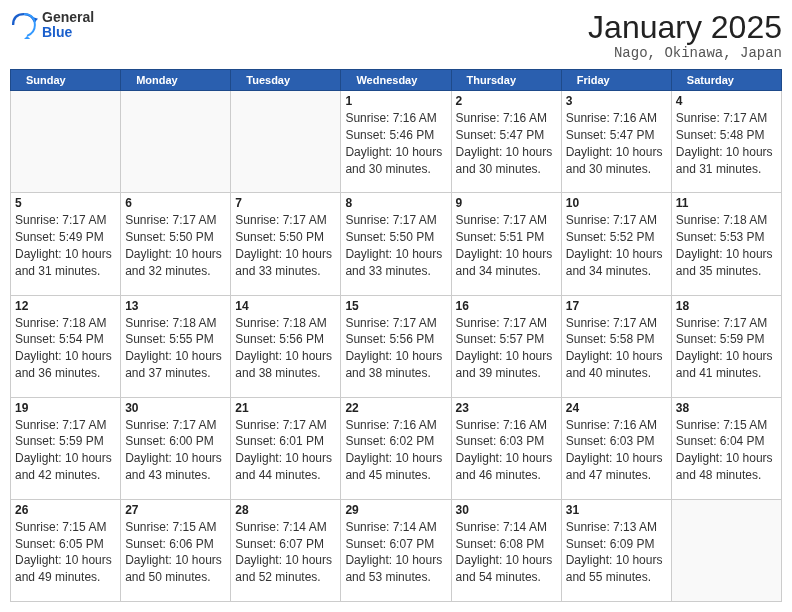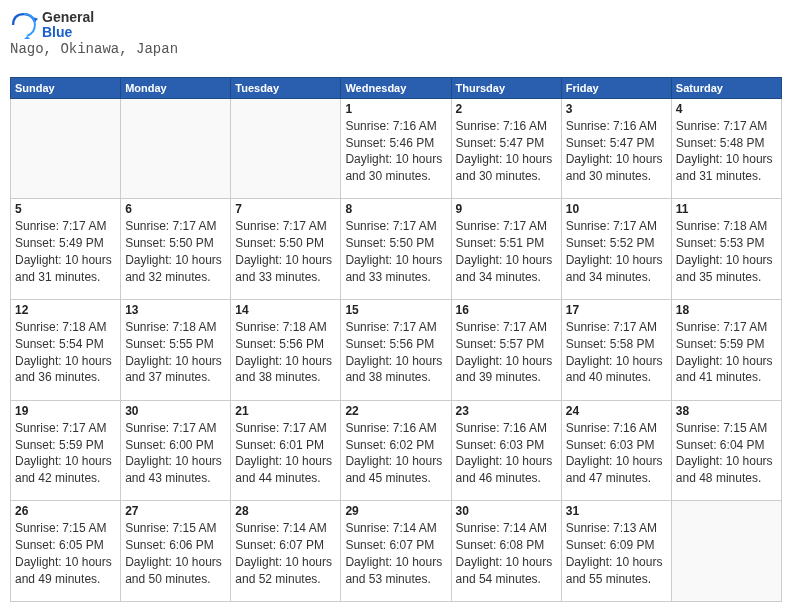--- a/index.html
+++ b/index.html
@@ -14,22 +14,21 @@
       width: 792px;
       height: 612px;
       padding: 10px;
       display: flex;
       flex-direction: column;
     }
     .header {
       display: flex;
       justify-content: space-between;
       align-items: flex-start;
-      margin-bottom: 20px;
-      flex-direction: column;
+      margin-bottom: 8px;
     }
     .logo {
       display: flex;
       align-items: center;
       gap: 4px;
     }
     .logo-text {
       display: flex;
       flex-direction: column;
       line-height: 1.1;
@@ -67,21 +66,21 @@
       border: 1px solid #ccc;
       border-collapse: collapse;
       width: 100%;
       table-layout: fixed;
     }
     .calendar th {
       background: #2a5faf;
       color: #fff;
       font-size: 11px;
       font-weight: bold;
-      padding: 4px 4px;
+      padding: 4px 15px;
       text-align: left;
       border: 1px solid #1e4a8a;
     }
     .calendar td {
       border: 1px solid #ccc;
       vertical-align: top;
       padding: 3px 4px;
       font-size: 9.5px;
       color: #333;
       height: 82px;
@@ -114,20 +113,21 @@
         <path d="M32 14 L36 10 L30 8 Z" fill="#1a5fcc"></path>
         <path d="M18 4 Q32 4 32 18 Q32 28 22 32" stroke="#3399ff" stroke-width="2.5" fill="none"></path>
         <path d="M22 32 L26 36 L18 36 Z" fill="#3399ff"></path>
       </svg>
       <div class="logo-text">
         <span class="logo-general">General</span>
         <span class="logo-blue">Blue</span>
       </div>
     </div>
     <div class="title-block">
+      <div class="cal-title">January 2025</div>
       <div class="cal-subtitle">Nago, Okinawa, Japan</div>
     </div>
   </div>
 
   <table class="calendar">
     <thead>
       <tr>
         <th>Sunday</th>
         <th>Monday</th>
         <th>Tuesday</th>

